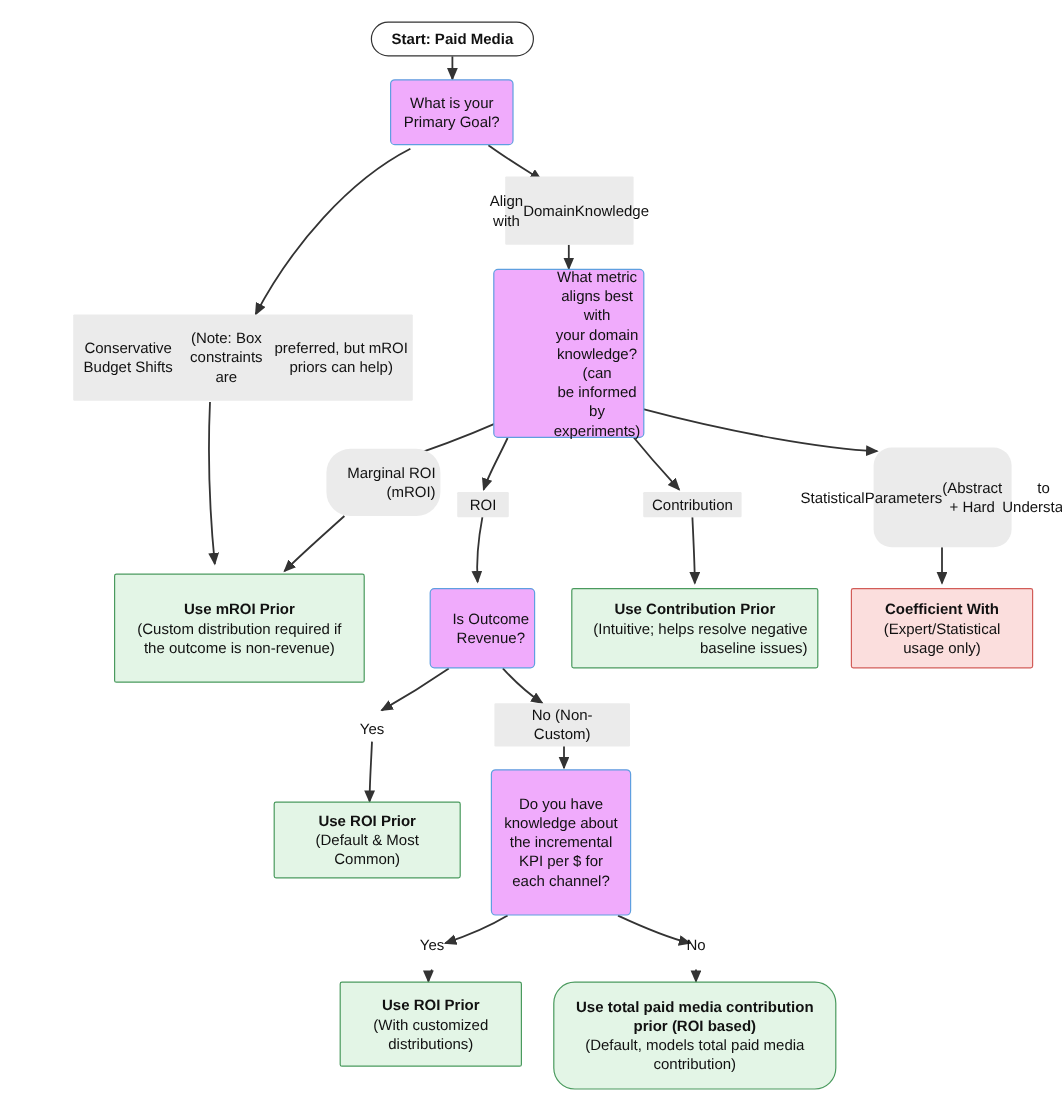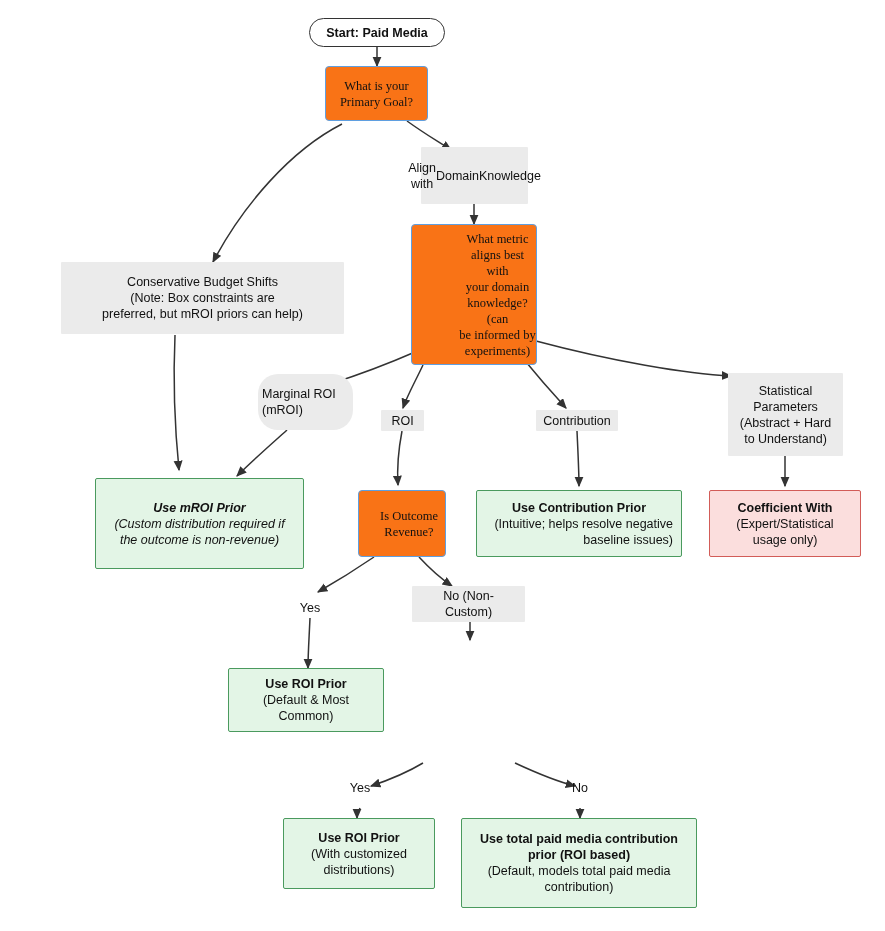--- a/index.html
+++ b/index.html
@@ -48,24 +48,23 @@
   }
   
   .n-start {
     background: #ffffff;
     border: 1.4px solid #333333;
     border-radius: 16px;
     font-weight: bold;
   }
   
   .n-decision {
-    background: #f97316;
+    background: #f0abfc;
     border: 1.4px solid #5f9fe0;
     border-radius: 4px;
-    font-family: Liberation Serif, serif;
   }
   
   .n-green {
     background: #e3f5e6;
     border: 1.4px solid #4a9a5e;
     border-radius: 2px;
   }
   
   .n-red {
     background: #fbdedd;
@@ -158,47 +157,47 @@
 
   <div class="node n-decision" style="left:396px; top:224px; width:126px; height:141px;padding-left:47px;">
     <span>What metric</span>
     <span>aligns best with</span>
     <span>your domain</span>
     <span>knowledge? (can</span>
     <span>be informed by</span>
     <span>experiments)</span>
   </div>
 
-  <div class="elabel" style="left:46px; top:262px; width:283px; height:72px; display:flex; flex-direction:column; align-items:center; justify-content:center;">
+  <div class="elabel" style="left:46px; top:262px; width:283px; height:72px; display:flex; flex-direction:row; align-items:center; justify-content:center;">
     <span>Conservative Budget Shifts</span>
     <span>(Note: Box constraints are</span>
     <span>preferred, but mROI priors can help)</span>
   </div>
 
-  <div class="elabel" style="left:243px; top:374px; width:95px; height:56px; display:flex; flex-direction:column; align-items:flex-start; justify-content:center;border-radius:20px;">
+  <div class="elabel" style="left:257px; top:374px; width:95px; height:56px; display:flex; flex-direction:column; align-items:flex-end; justify-content:center;border-radius:20px;">
     <span>Marginal ROI</span>
     <span>(mROI)</span>
   </div>
 
   <div class="elabel" style="left:366px; top:410px; width:43px; height:21px; display:flex; align-items:center; justify-content:center;text-align:right;">
     <span>ROI</span>
   </div>
 
   <div class="elabel" style="left:521px; top:410px; width:82px; height:21px; display:flex; align-items:center; justify-content:center;">
     <span>Contribution</span>
   </div>
 
-  <div class="elabel" style="left:713px; top:373px; width:115px; height:83px; display:flex; flex-direction:column; align-items:center; justify-content:center;">
+  <div class="elabel" style="left:713px; top:373px; width:115px; height:83px; display:flex; align-items:center; justify-content:center;border-radius:15px;">
     <span>Statistical</span>
     <span>Parameters</span>
     <span>(Abstract + Hard</span>
     <span>to Understand)</span>
   </div>
 
-  <div class="node n-green" style="left:80px; top:478px; width:209px; height:91px; padding:6px 8px;font-style:italic;">
+  <div class="node n-green" style="left:80px; top:478px; width:209px; height:91px; padding:6px 8px;">
     <span class="title">Use mROI Prior</span>
     <span class="sub">(Custom distribution required if the outcome is non-revenue)</span>
   </div>
 
   <div class="node n-decision" style="left:343px; top:490px; width:88px; height:67px;padding-left:14px;">
     <span>Is Outcome</span>
     <span>Revenue?</span>
   </div>
 
   <div class="node n-green" style="left:461px; top:490px; width:206px; height:67px; padding:6px 8px;text-align:right;">
@@ -218,32 +217,39 @@
   <div class="elabel" style="left:397px; top:586px; width:113px; height:36px; display:flex; flex-direction:column; align-items:center; justify-content:center;">
     <span>No (Non-</span>
     <span>Custom)</span>
   </div>
 
   <div class="node n-green" style="left:213px; top:668px; width:156px; height:64px; padding:6px 8px;">
     <span class="title">Use ROI Prior</span>
     <span class="sub">(Default &amp; Most Common)</span>
   </div>
 
+  <div class="node n-decision" style="left:394px; top:641px; width:117px; height:122px;">
+    <span>Do you have</span>
+    <span>knowledge about</span>
+    <span>the incremental</span>
+    <span>KPI per $ for</span>
+    <span>each channel?</span>
+  </div>
 
   <div class="elabel" style="left:324px; top:777px; width:42px; height:21px; display:flex; align-items:center; justify-content:center; background:transparent;">
     <span>Yes</span>
   </div>
 
   <div class="elabel" style="left:548px; top:777px; width:34px; height:21px; display:flex; align-items:center; justify-content:center; background:transparent;">
     <span>No</span>
   </div>
 
   <div class="node n-green" style="left:268px; top:818px; width:152px; height:71px; padding:6px 8px;">
     <span class="title">Use ROI Prior</span>
     <span class="sub">(With customized distributions)</span>
   </div>
 
-  <div class="node n-green" style="left:446px; top:818px; width:236px; height:90px; padding:24px 10px;">
+  <div class="node n-green" style="left:446px; top:818px; width:236px; height:90px; padding:24px 10px;border-radius:18px;">
     <span class="title">Use total paid media contribution prior (ROI based)</span>
     <span class="sub">(Default, models total paid media contribution)</span>
   </div>
 
 </div>
 
 </body></html>

